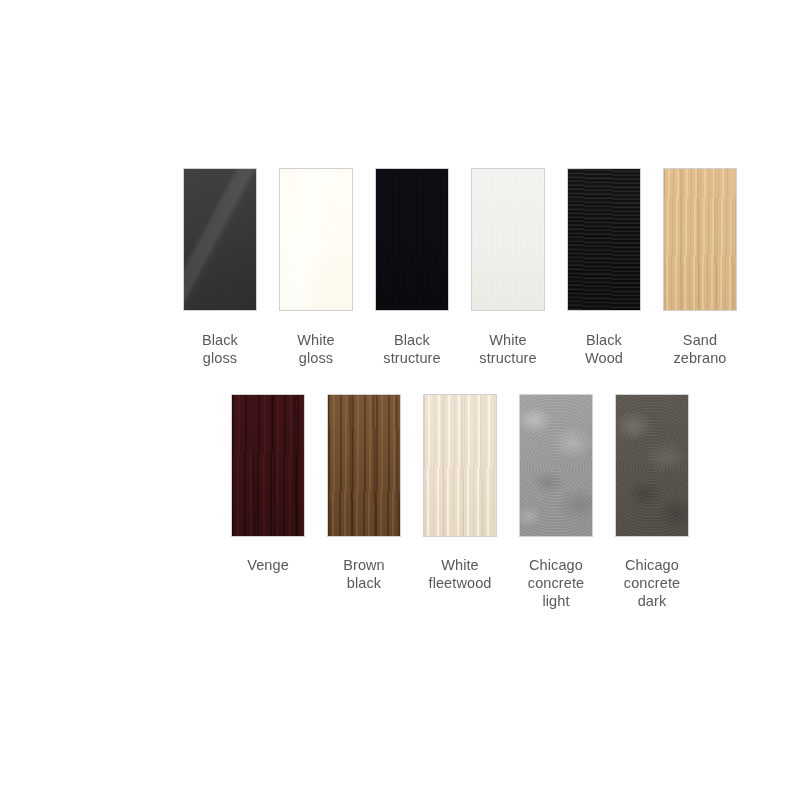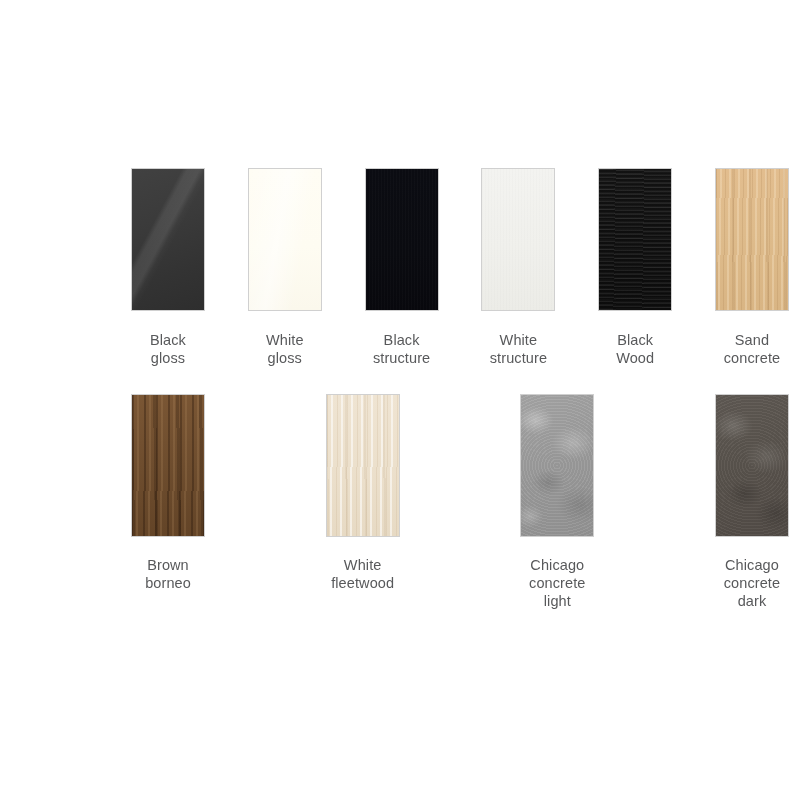--- a/index.html
+++ b/index.html
@@ -19,21 +19,21 @@
     width: 800px;
     height: 800px;
     background: #ffffff;
   }
 
   .swatch-row {
     position: absolute;
     left: 0;
     width: 800px;
     display: flex;
-    justify-content: space-between;
+    justify-content: center;
     padding-left: 120px;
     box-sizing: border-box;
   }
   #row-1 { top: 169px; }
   #row-2 { top: 395px; }
 
   .swatch-cell {
     width: 96px;
     display: flex;
     flex-direction: column;
@@ -297,32 +297,36 @@
 
     <div class="swatch-cell">
       <div class="swatch-tile tex-black-wood"></div>
       <div class="swatch-label">Black
 Wood</div>
     </div>
 
     <div class="swatch-cell">
       <div class="swatch-tile tex-sand-zebrano"></div>
       <div class="swatch-label">Sand
-concrete</div>
+zebrano</div>
     </div>
 
   </div>
 
   <div class="swatch-row" id="row-2">
 
+    <div class="swatch-cell">
+      <div class="swatch-tile tex-venge"></div>
+      <div class="swatch-label">Venge</div>
+    </div>
 
     <div class="swatch-cell">
       <div class="swatch-tile tex-brown-borneo"></div>
       <div class="swatch-label">Brown
-borneo</div>
+black</div>
     </div>
 
     <div class="swatch-cell">
       <div class="swatch-tile tex-white-fleetwood"></div>
       <div class="swatch-label">White
 fleetwood</div>
     </div>
 
 
     <div class="swatch-cell">

